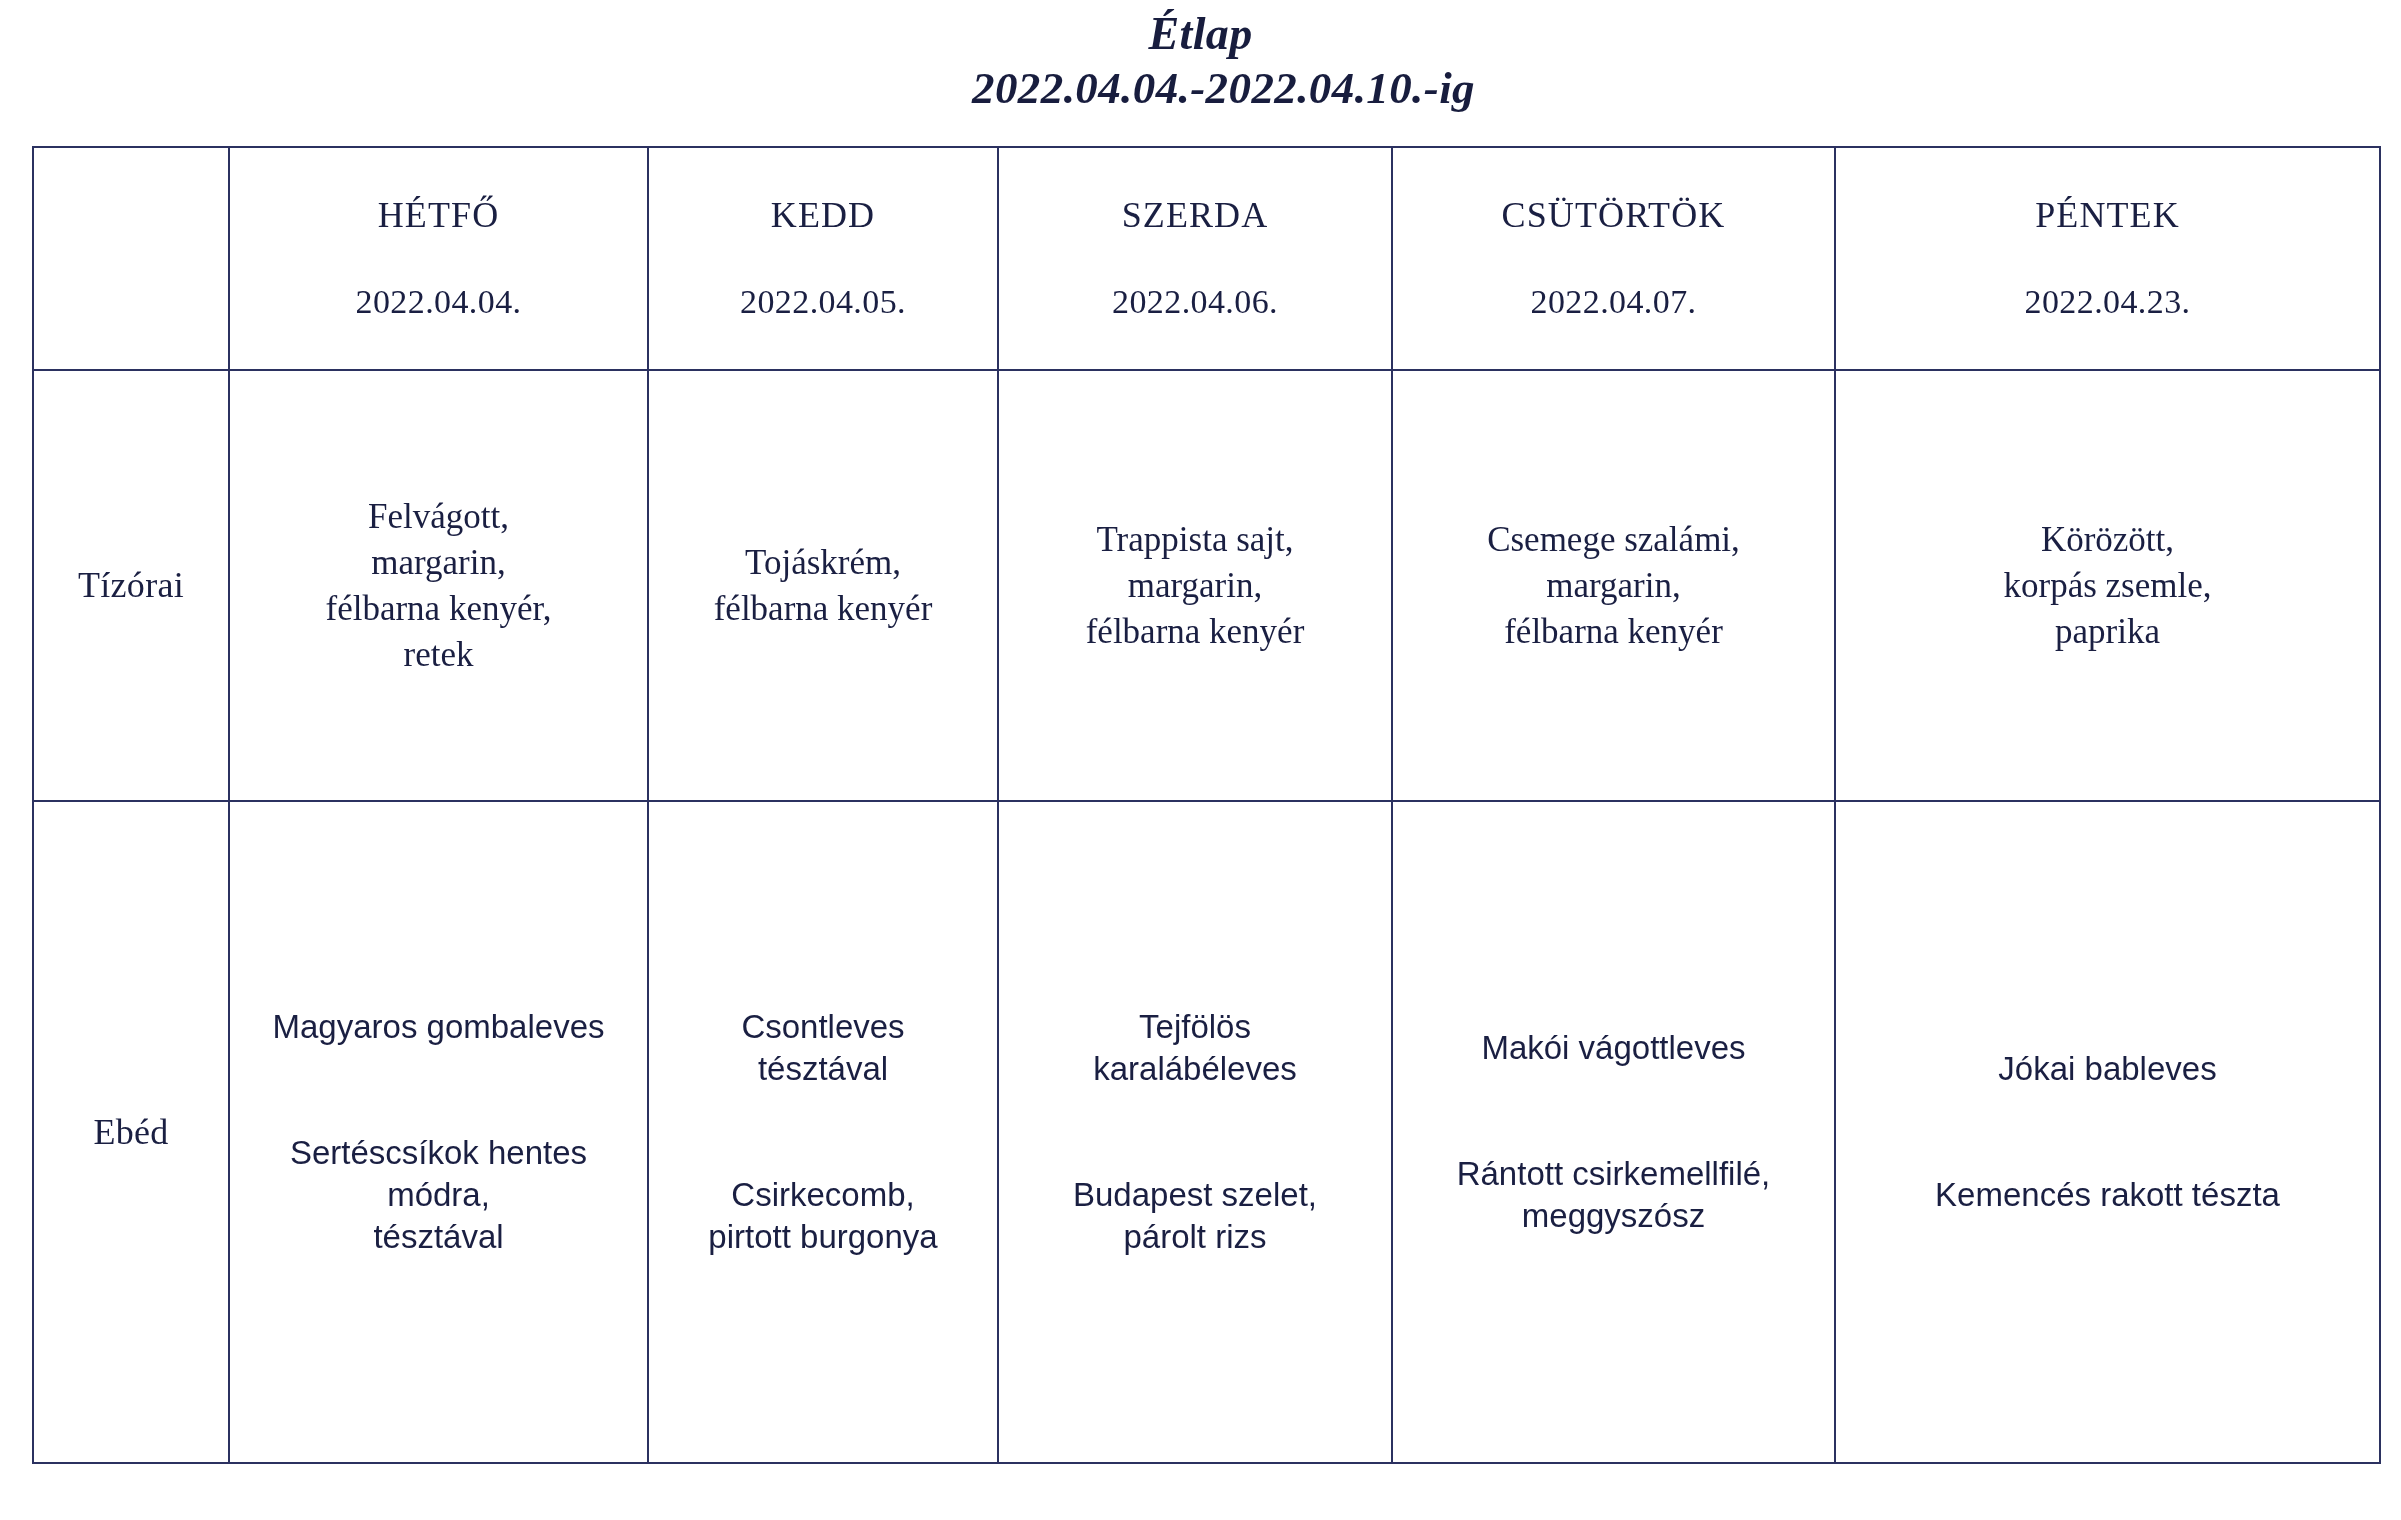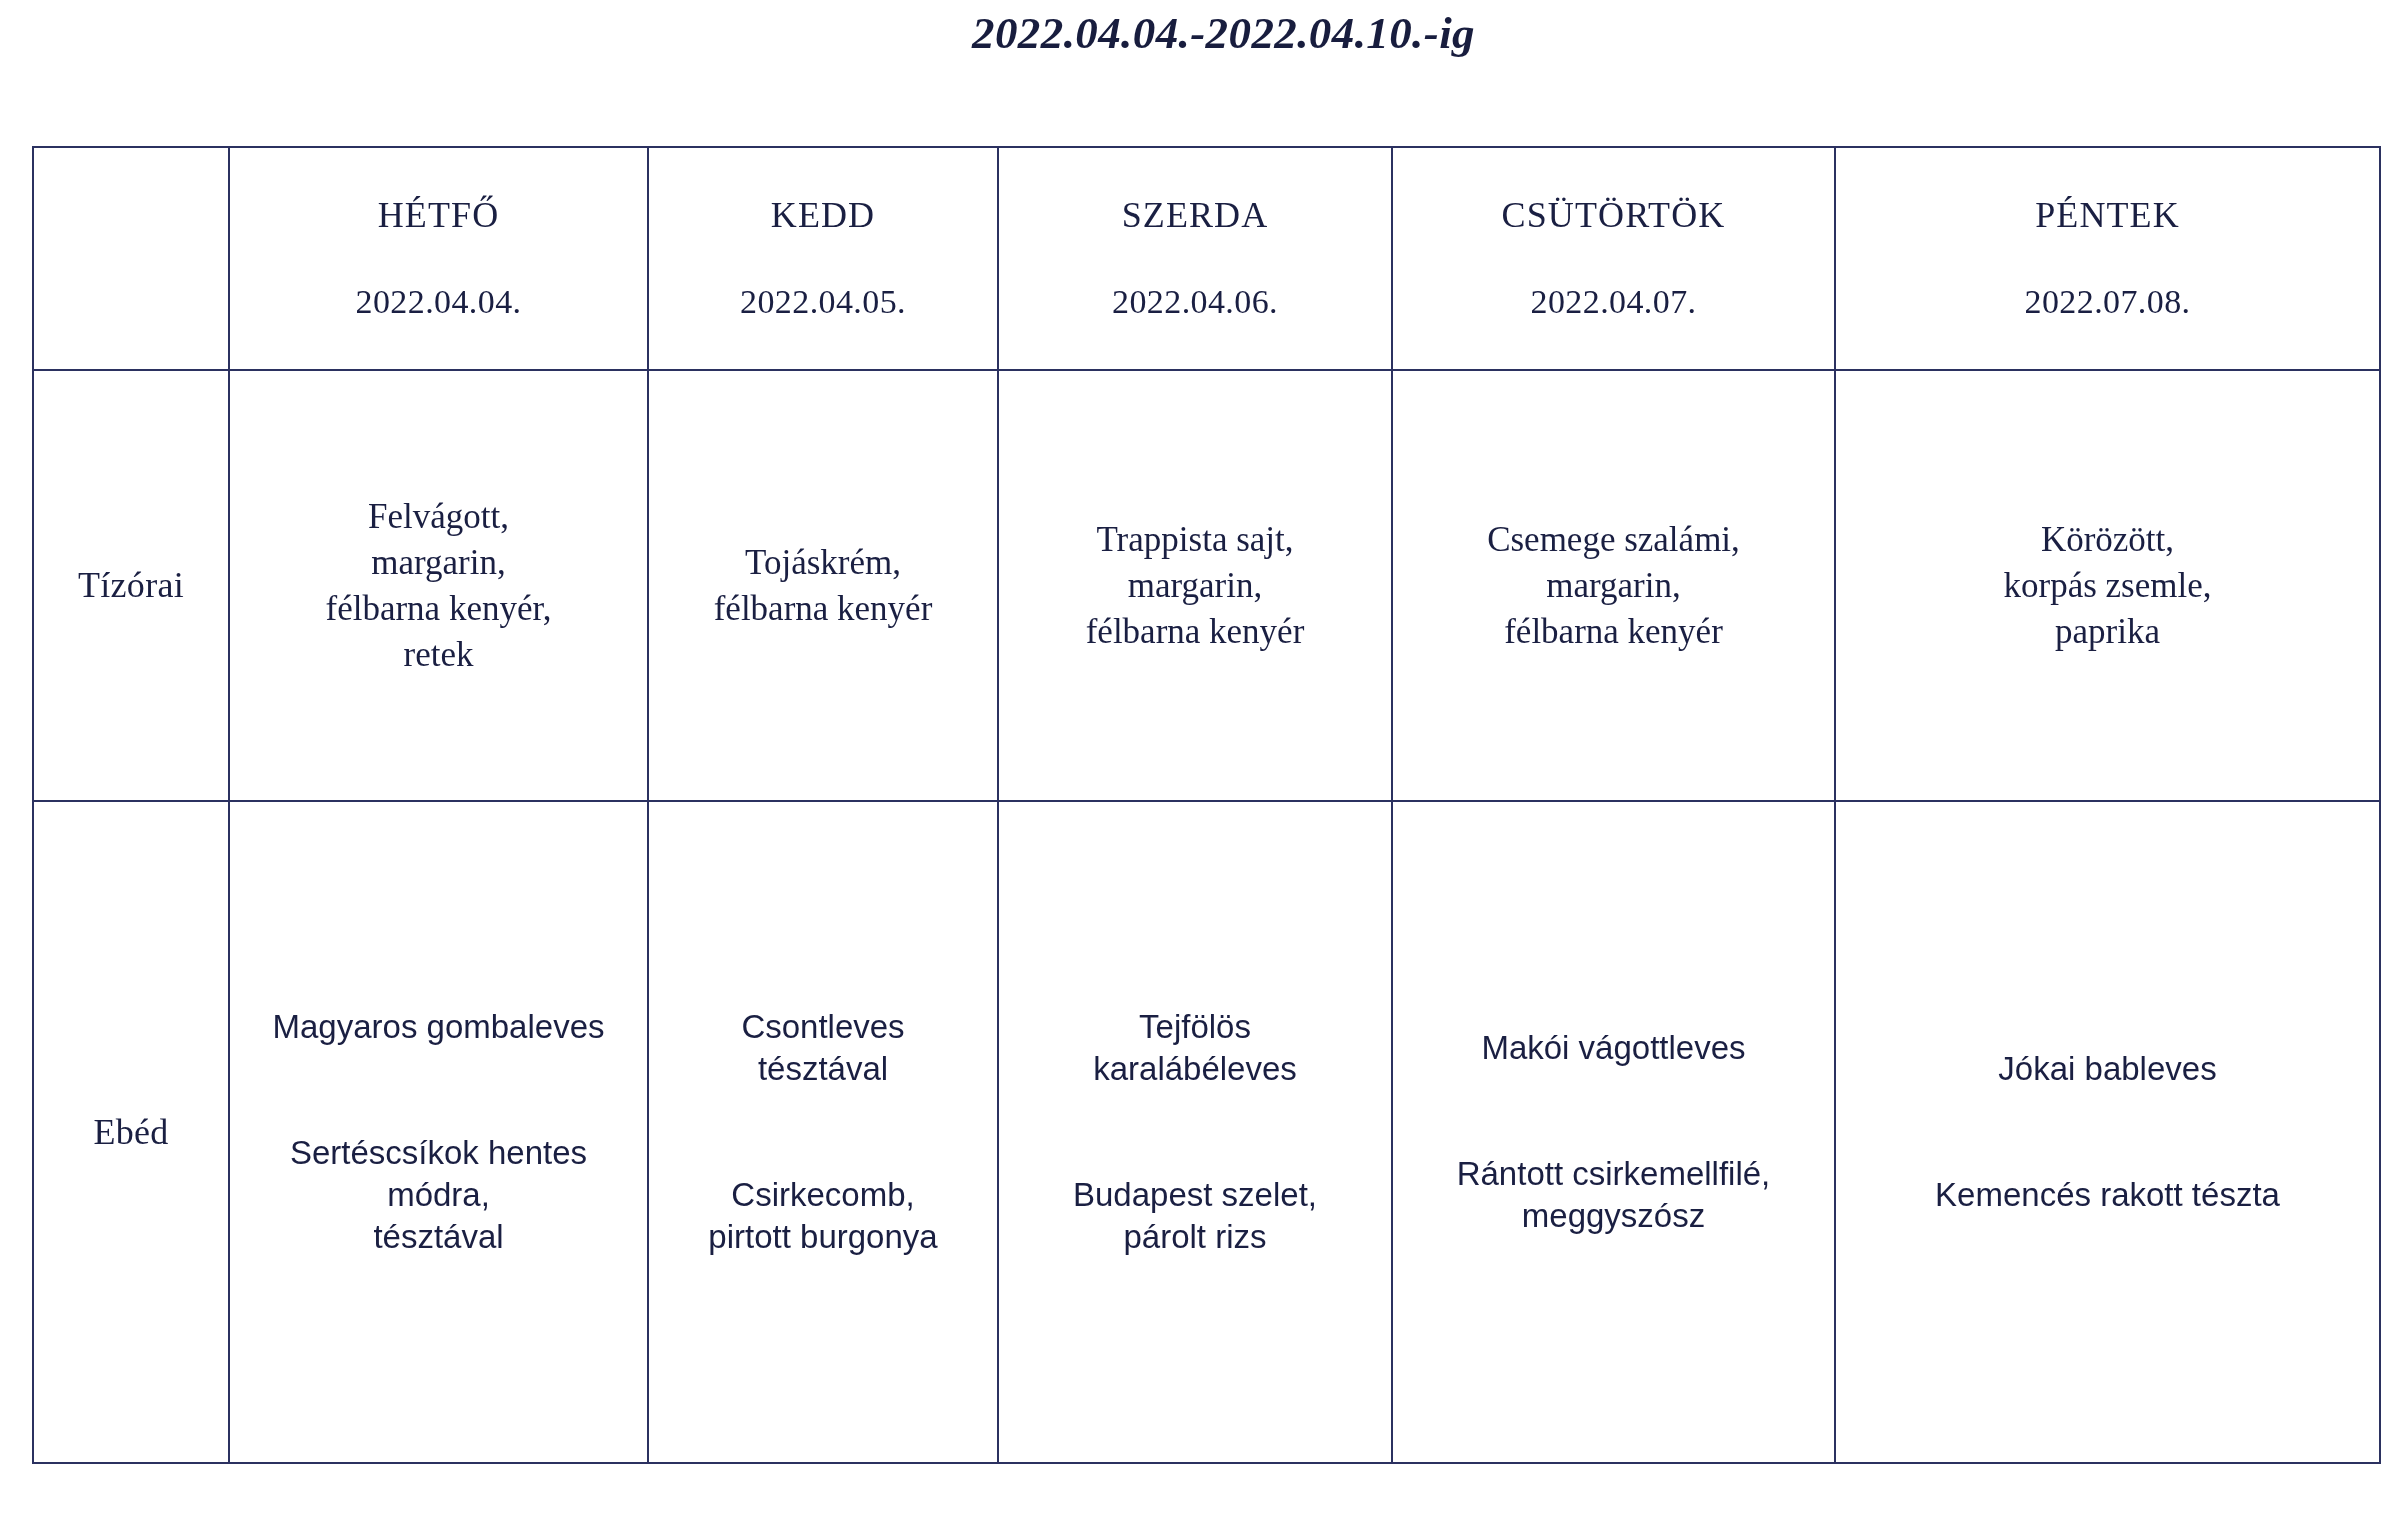--- a/index.html
+++ b/index.html
@@ -127,20 +127,21 @@
   .cell-sans .course + .course { margin-top: 42px; }
 
   tr.row-tizorai { height: 332px; }
   tr.row-ebed    { height: 509px; }
   tr.row-uzsonna { height: 253px; }
 </style>
 </head>
 <body>
 
 <div class="title-block">
+  <div class="title-main">Étlap</div>
   <div class="title-sub">2022.04.04.-2022.04.10.-ig</div>
 </div>
 
 <div class="menu-table-wrap">
   <table class="menu-table">
     <colgroup>
       <col class="c-label">
         <col class="c-mon">
         <col class="c-tue">
       <col class="c-wed">
@@ -167,21 +168,21 @@
           <span class="day-date">2022.04.06.</span>
         </th>
 
         <th class="day-head">
           <span class="day-name">CSÜTÖRTÖK</span>
           <span class="day-date">2022.04.07.</span>
         </th>
 
         <th class="day-head">
           <span class="day-name">PÉNTEK</span>
-          <span class="day-date">2022.07.08.</span>
+          <span class="day-date">2022.04.23.</span>
         </th>
       </tr>
     </thead>
 
     <tbody>
 
       <tr class="row-tizorai">
         <td class="row-label">Tízórai</td>
         <td class="cell-serif">Felvágott,
 margarin,

